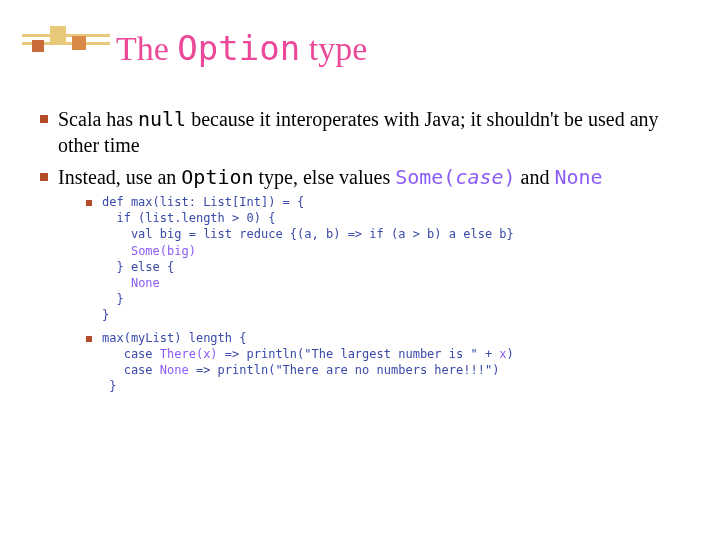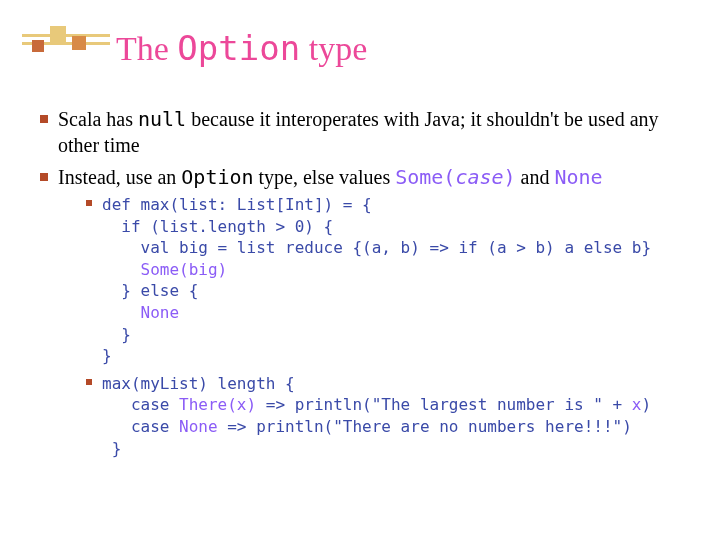--- a/index.html
+++ b/index.html
@@ -61,21 +61,21 @@
     background: #b44a28;
   }
   ul.level2 {
     list-style: none;
     padding: 0;
     margin: 4px 0 0 24px;
   }
   ul.level2 > li {
     position: relative;
     padding-left: 20px;
-    font-size: 16px;
+    font-size: 12px;
     line-height: 1.35;
     margin-bottom: 6px;
     font-family: Consolas, monospace;
     color: #3a4aa8;
   }
   ul.level2 > li::before {
     content: "";
     position: absolute;
     left: 4px;
     top: 6px;

